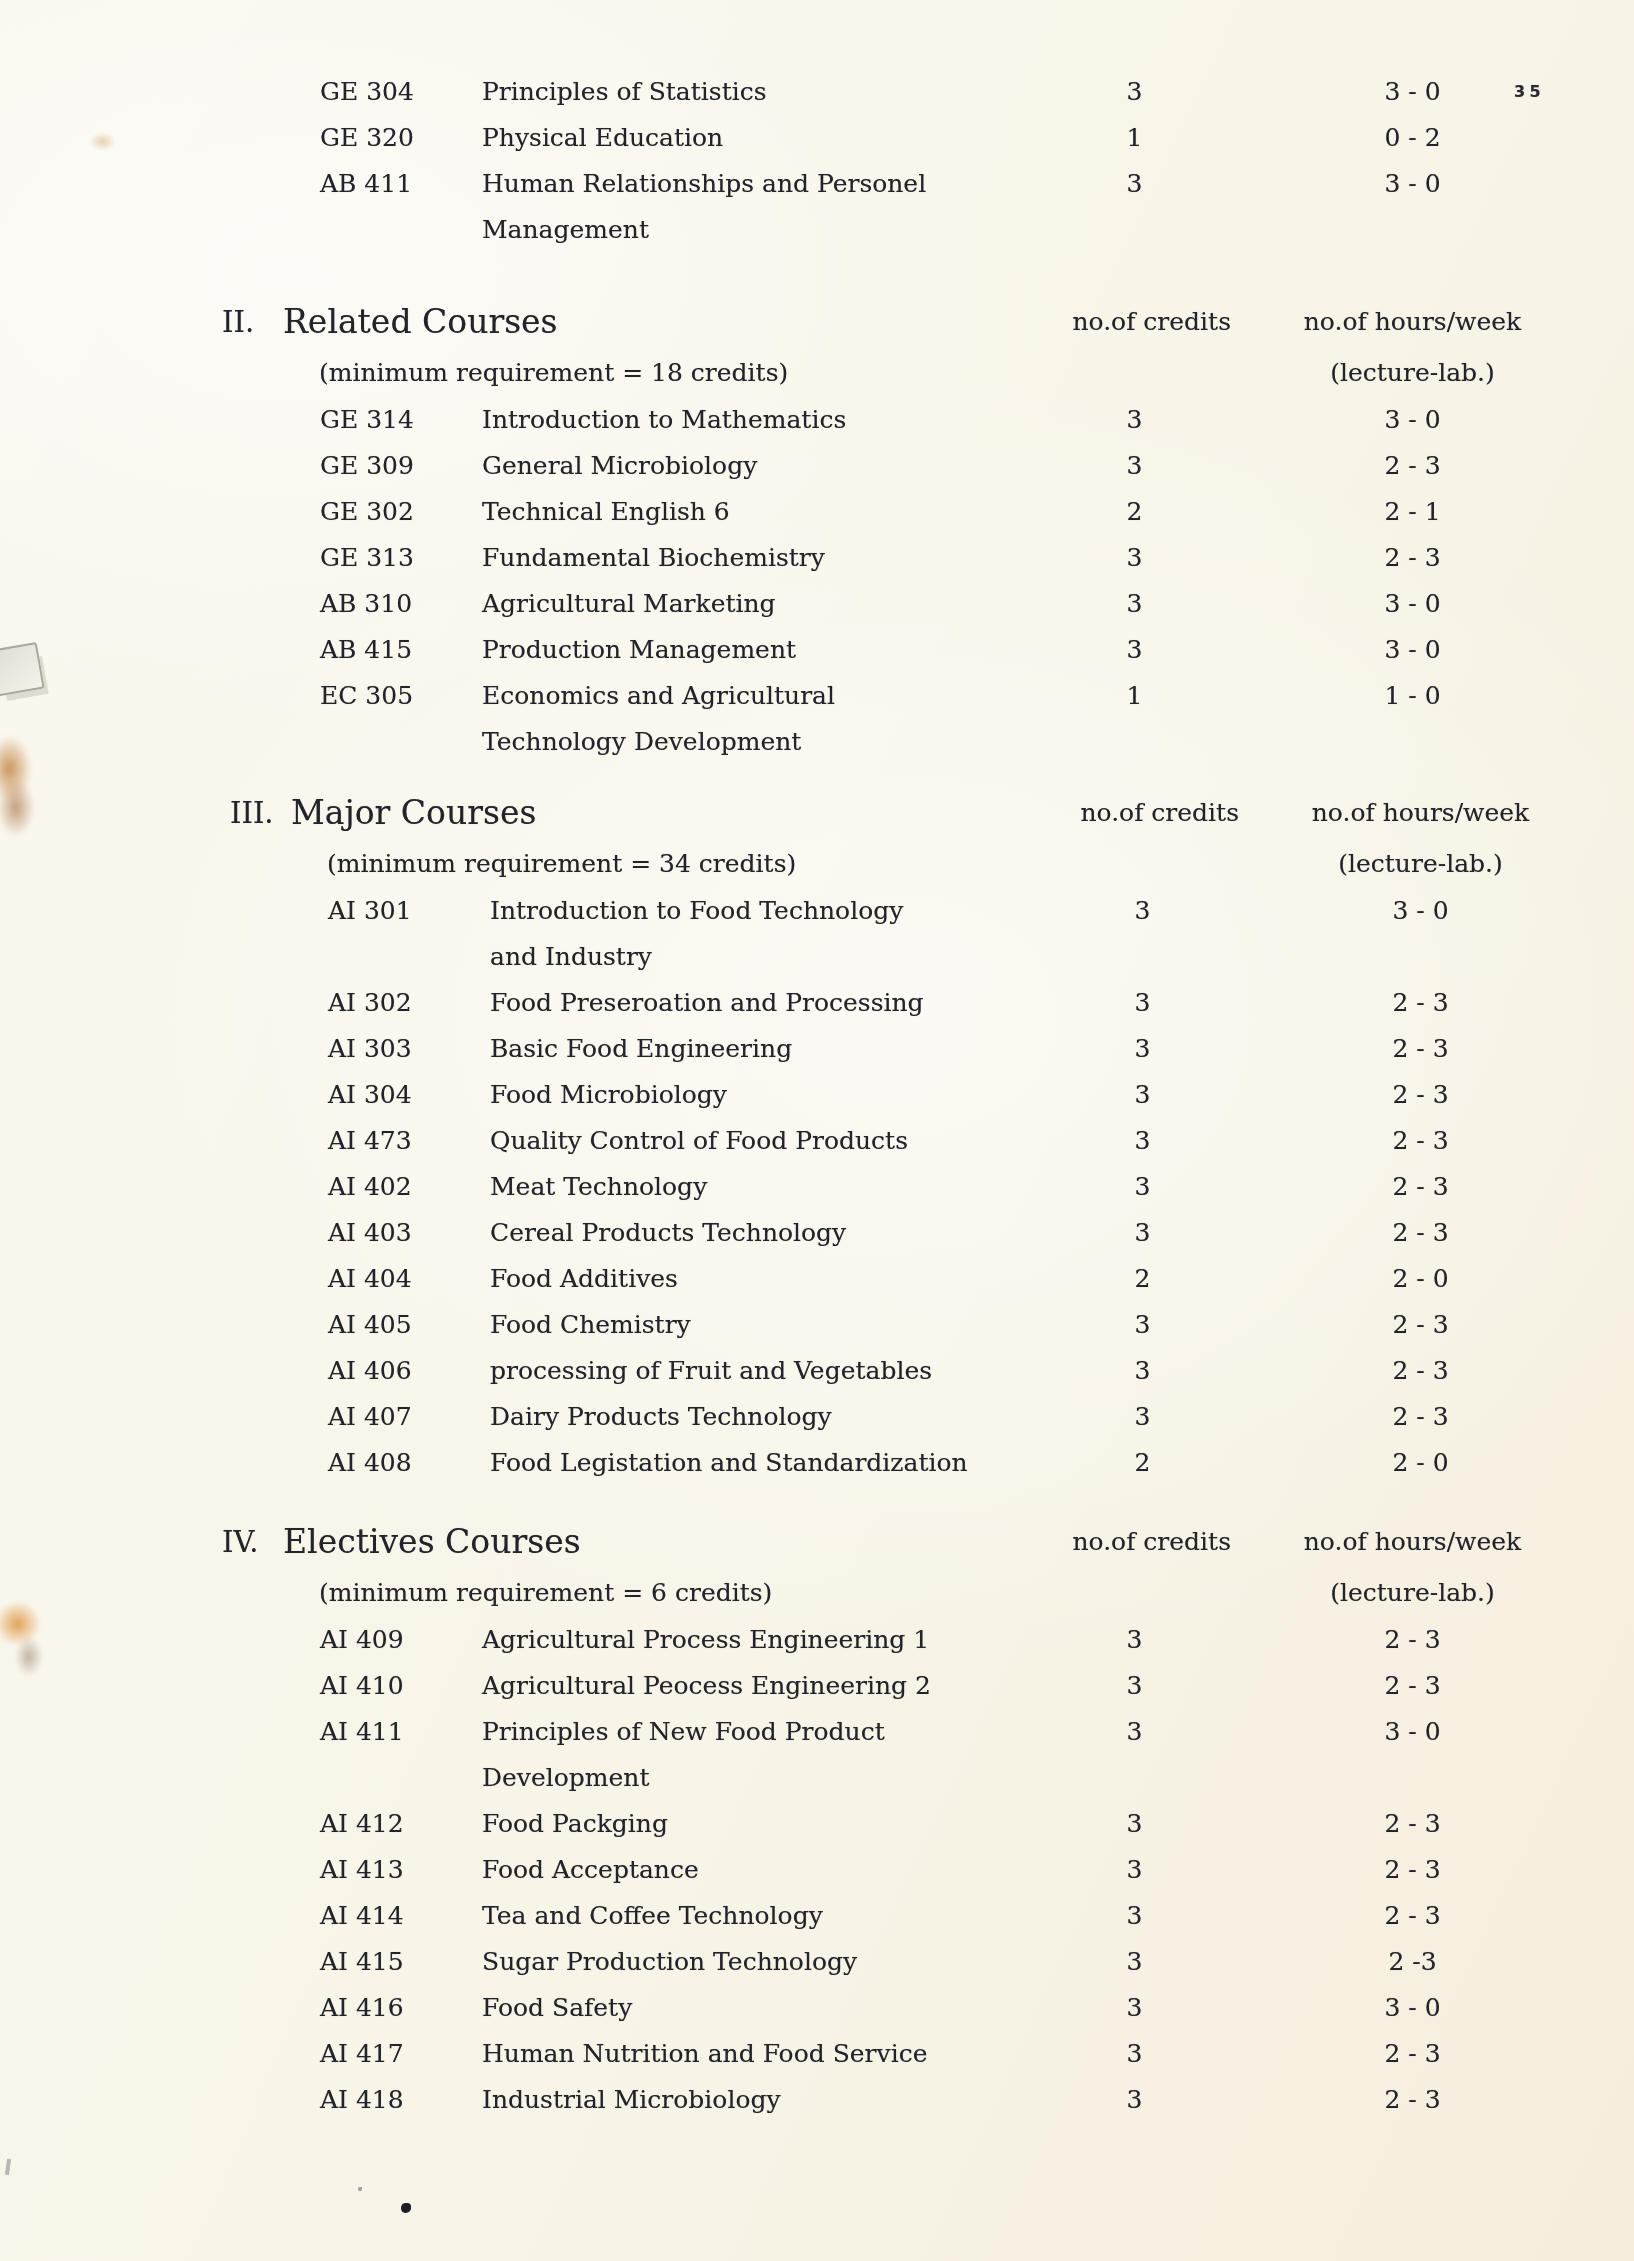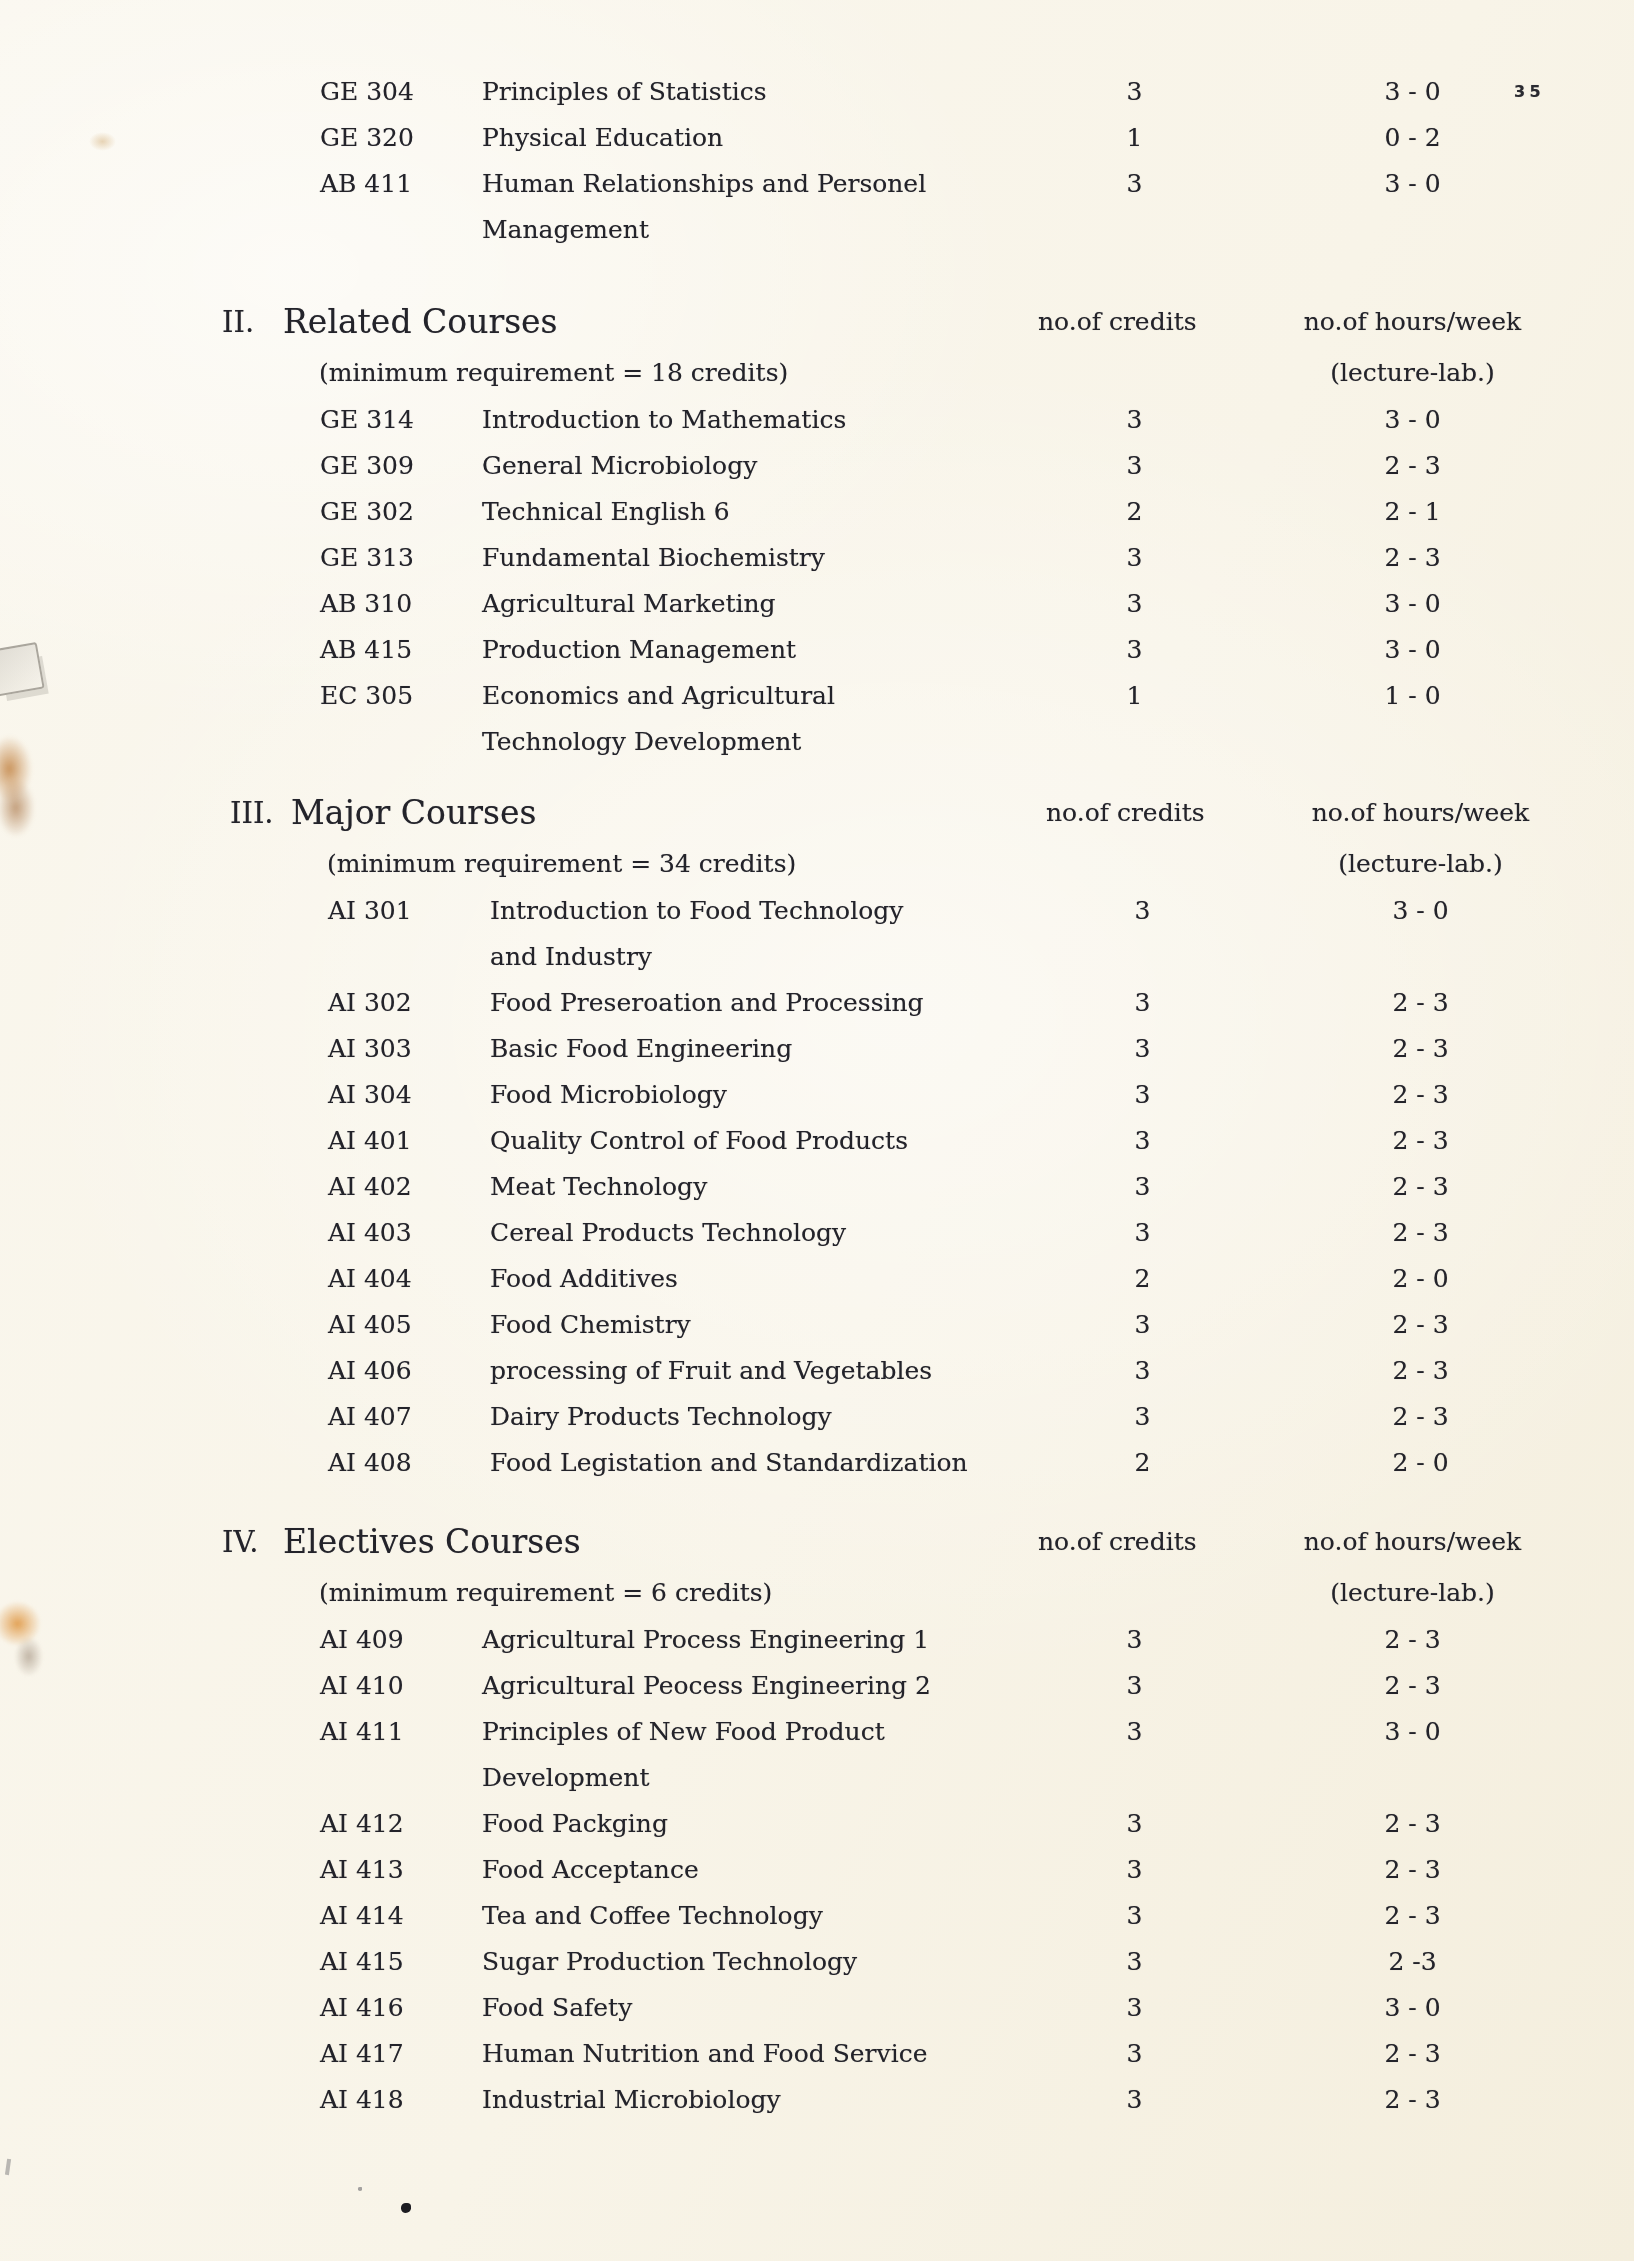--- a/index.html
+++ b/index.html
@@ -41,21 +41,21 @@
   .cont-rows { padding-top: 69px; }
   .line { height: 46px; line-height: 46px; }
 
   .section-0 { margin-top: 43px; }
   .section-1 { margin-top: 22px; margin-left: 8px; }
   .section-2 { margin-top: 30px; }
 
   .sec-header { height: 52px; line-height: 52px; }
   .sec-numeral { position: absolute; left: 222px; font-size: 29px; white-space: nowrap; }
   .sec-title   { position: absolute; left: 283px; font-size: 33px; white-space: nowrap; }
-  .hdr-credits { position: absolute; left: 1038px; width: 193px; text-align: left; font-size: 25px; white-space: nowrap; }
+  .hdr-credits { position: absolute; left: 1038px; width: 193px; text-align: right; font-size: 25px; white-space: nowrap; }
   .hdr-hours   { position: absolute; left: 1299px; width: 227px; text-align: center; font-size: 25px; white-space: nowrap; }
 
   .minreq { height: 49px; line-height: 49px; }
   .minreq-text { position: absolute; left: 319px; white-space: nowrap; }
 
   
   .artifact { position: absolute; pointer-events: none; }
   .stain-smudge-top {
     left: 89px; top: 132px; width: 27px; height: 19px;
     background: radial-gradient(closest-side, rgba(214,180,130,.55), rgba(214,180,130,0));
@@ -242,21 +242,21 @@
           <div class="row">
             <div class="line">
               <span class="cell-code txt">AI 304</span>
               <span class="cell-credits txt">3</span>
               <span class="cell-hours txt">2 - 3</span>
               <span class="cell-title txt">Food Microbiology</span>
             </div>
           </div>
           <div class="row">
             <div class="line">
-              <span class="cell-code txt">AI 401</span>
+              <span class="cell-code txt">AI 473</span>
               <span class="cell-credits txt">3</span>
               <span class="cell-hours txt">2 - 3</span>
               <span class="cell-title txt">Quality Control of Food Products</span>
             </div>
           </div>
           <div class="row">
             <div class="line">
               <span class="cell-code txt">AI 402</span>
               <span class="cell-credits txt">3</span>
               <span class="cell-hours txt">2 - 3</span>

